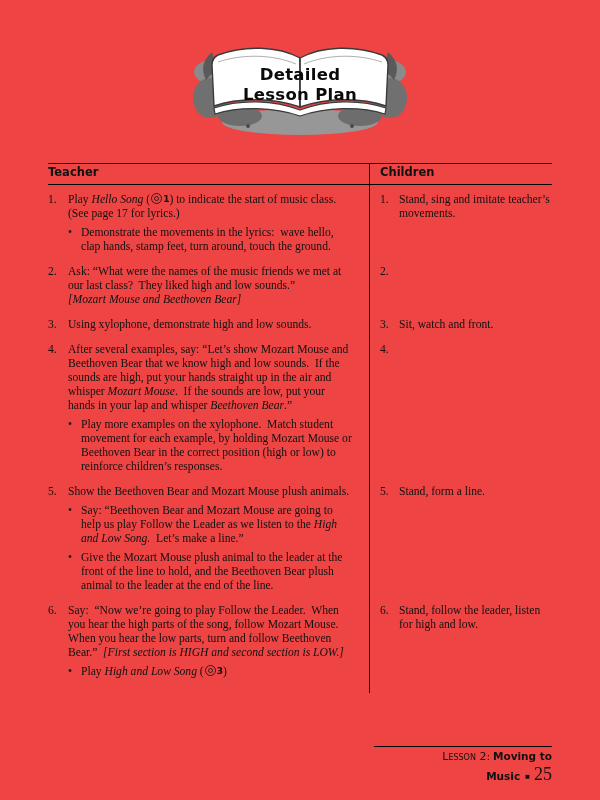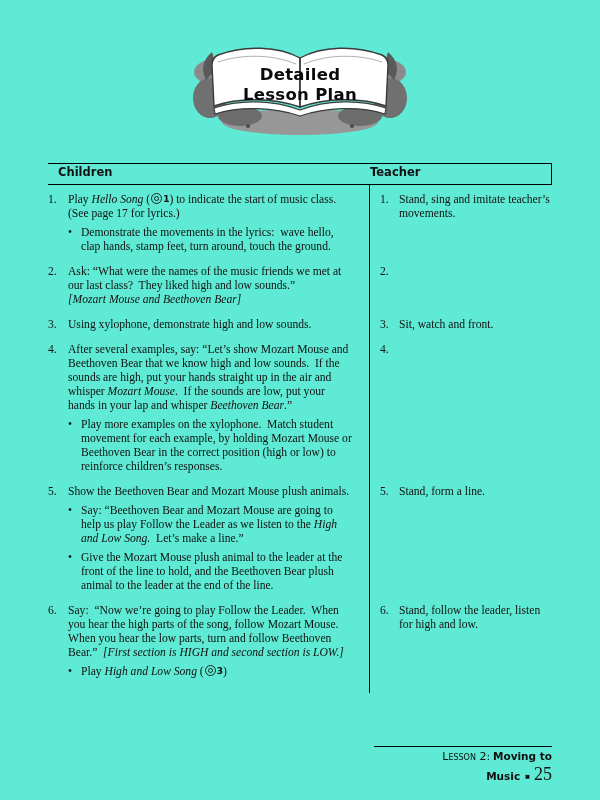--- a/index.html
+++ b/index.html
@@ -1,21 +1,21 @@
 <!DOCTYPE html>
 <html><head>
 <meta charset="utf-8">
 <style>
   html, body { margin: 0; padding: 0; background: #e8e8e8; }
   .page {
     position: relative;
     width: 600px;
     height: 800px;
     margin: 0 auto;
-    background: #5eead4;
+    background: #ef4444;
     overflow: hidden;
     font-family: "Liberation Serif", serif;
     color: #111;
     font-size: 11.6px;
     line-height: 1.21;
   }
   .book-art { width: 224px; height: 100px; margin: 40px auto 0; }
   .book-art svg { width: 100%; height: 100%; display: block; }
   .book-title { font-family: "DejaVu Sans", sans-serif; font-weight: bold; font-size: 16.5px; letter-spacing: 0.3px; }
   .section-title {
@@ -118,22 +118,22 @@
         <line x1="112" y1="18" x2="112" y2="67" stroke="#3a3a3a" stroke-width="1.2"></line>
       </g>
       <text class="book-title" x="112" y="40" text-anchor="middle" fill="#0a0a0a">Detailed</text>
       <text class="book-title" x="112" y="60" text-anchor="middle" fill="#0a0a0a">Lesson Plan</text>
     </svg>
   </div>
 
 
   <div class="plan-table">
 
+    <div class="cell head c-left">Teacher</div>
     <div class="cell head c-right">Children</div>
-    <div class="cell head c-left">Teacher</div>
 
     <div class="cell body c-left row-first">
       <div class="para main">
         <span class="num">1.</span>
         <span class="txt"><span>Play </span><span class="it">Hello Song</span><span> (</span><span class="cd-wrap"><span class="cd"></span><span class="cd-num">1</span></span><span>) to indicate the start of music class.  (See page 17 for lyrics.)</span></span>
       </div>
       <div class="para bullet">
         <span class="bul">•</span>
         <span class="txt"><span>Demonstrate the movements in the lyrics:  wave hello, clap hands, stamp feet, turn around, touch the ground.</span></span>
       </div>

